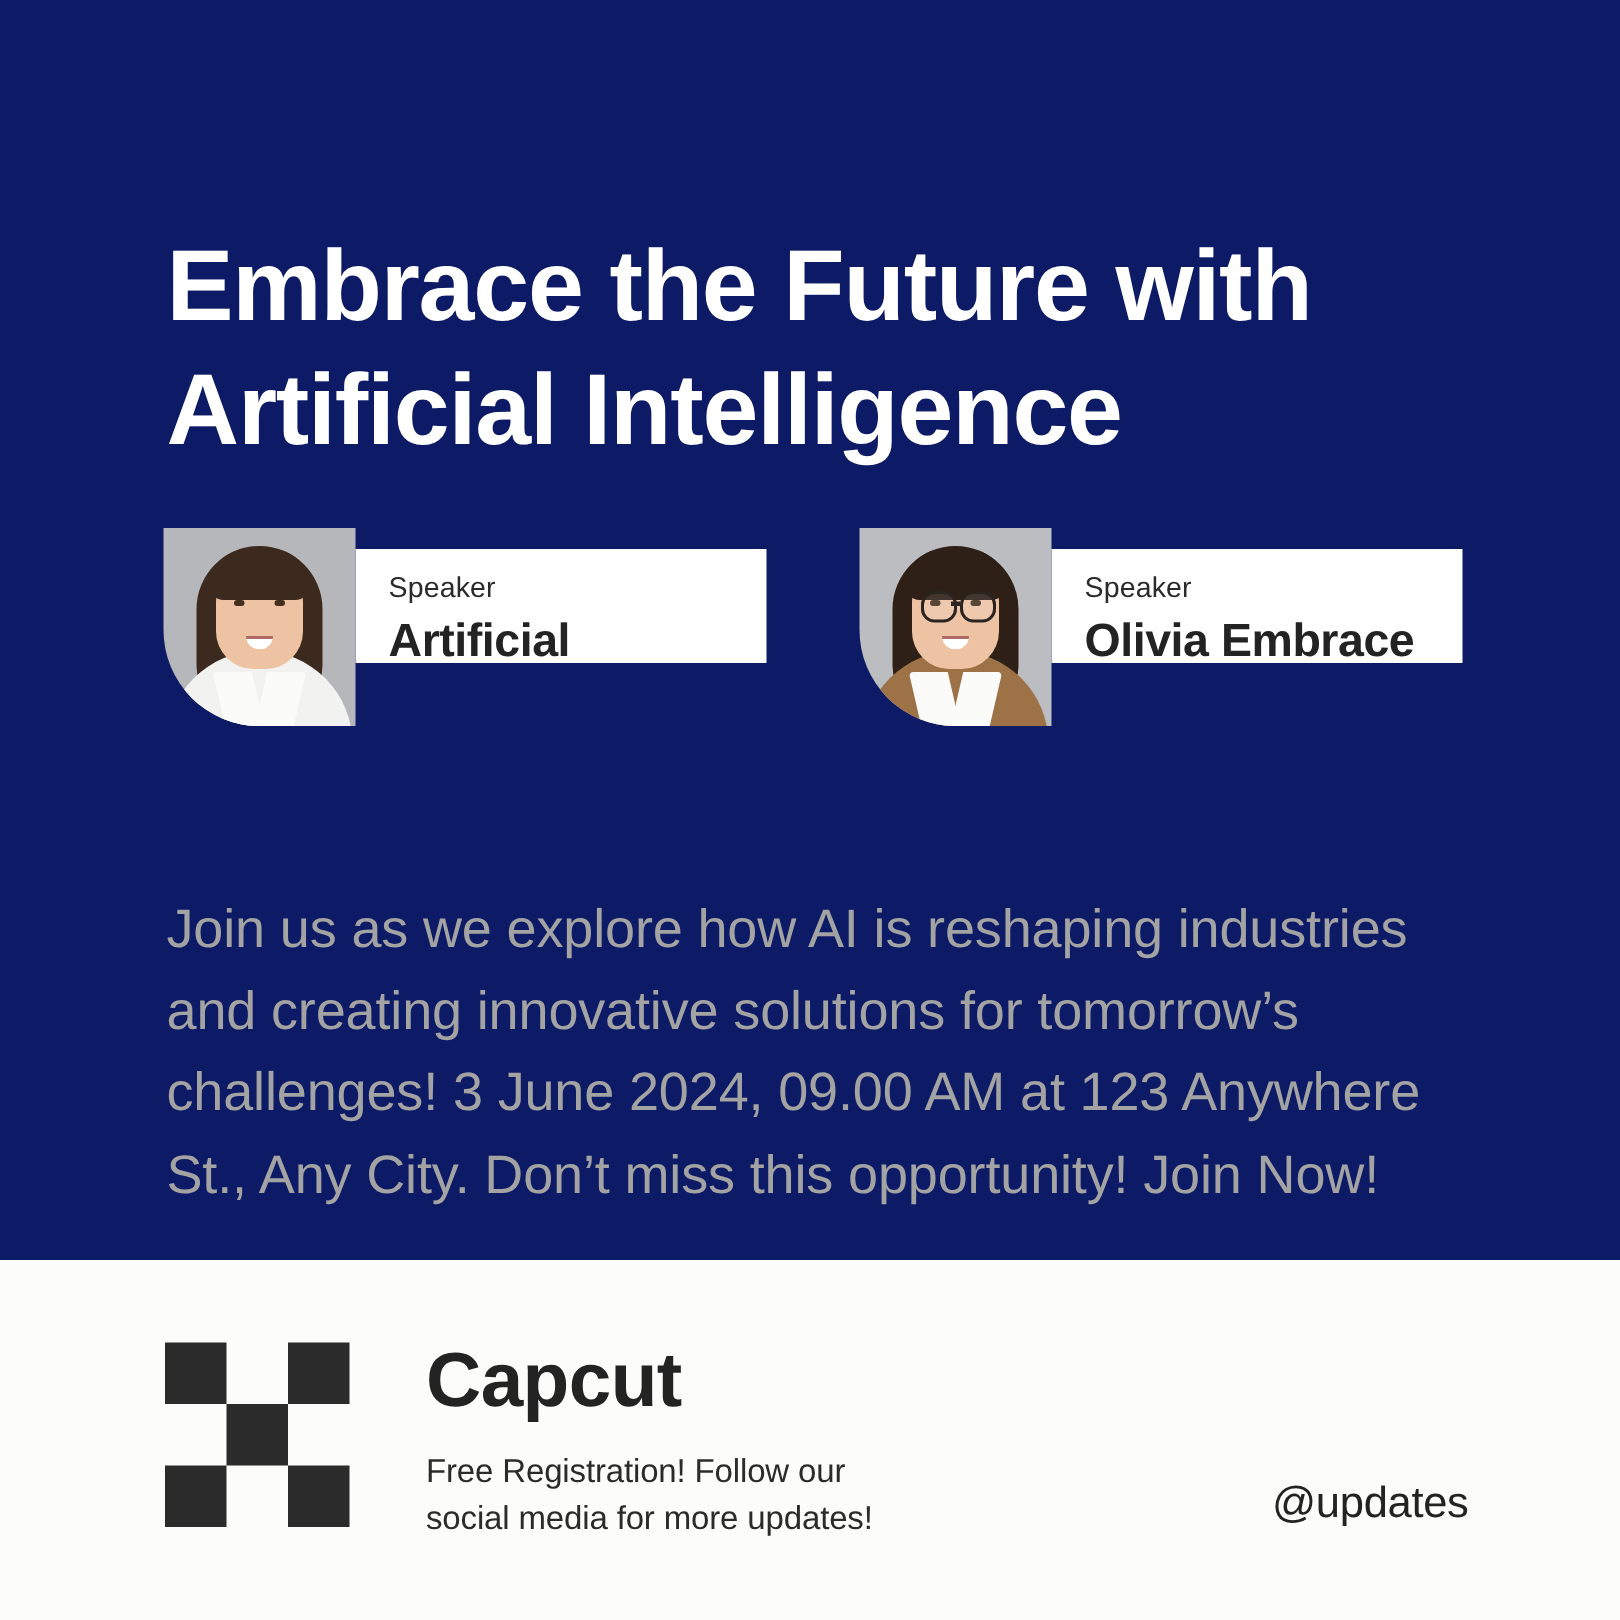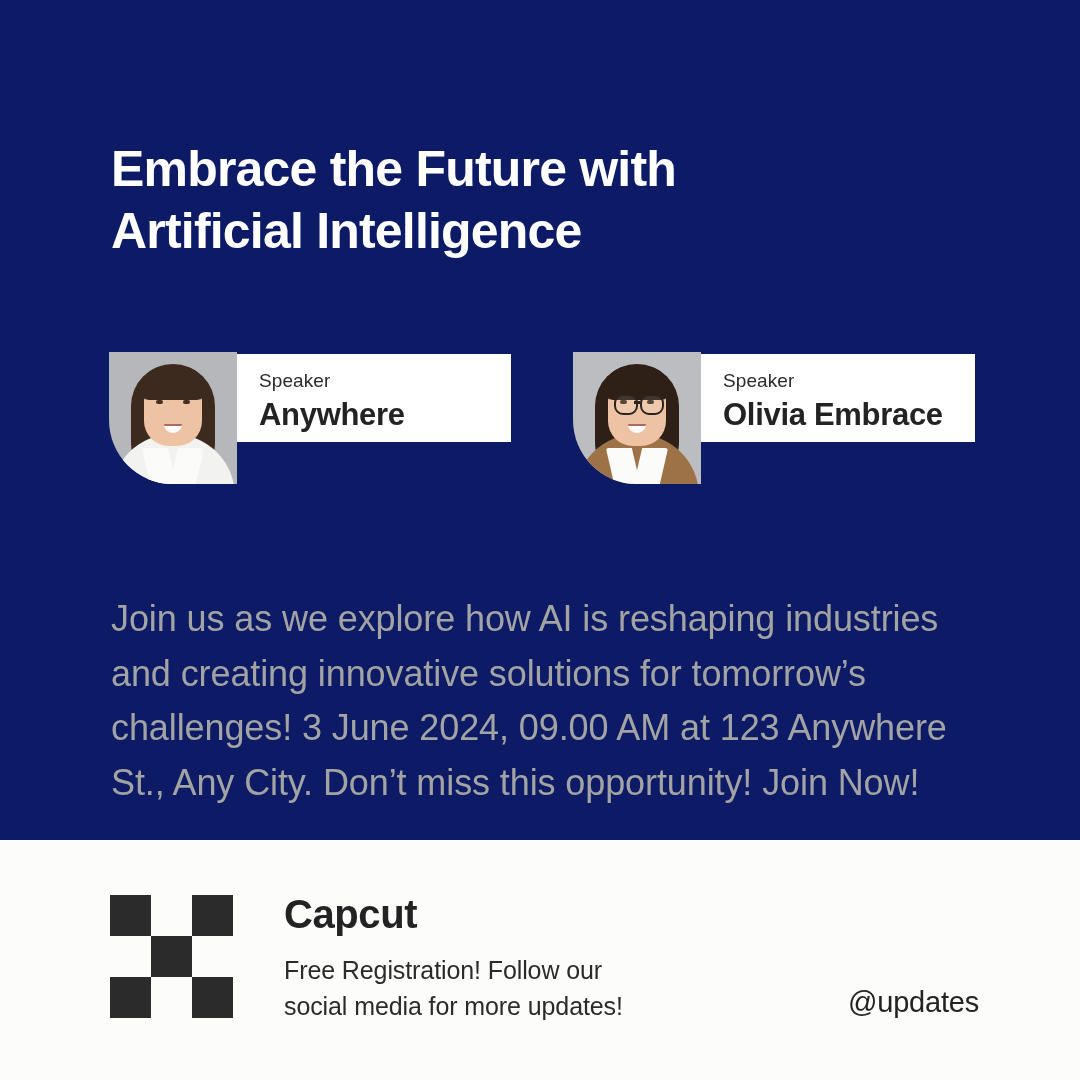--- a/index.html
+++ b/index.html
@@ -22,21 +22,21 @@
     overflow: hidden;
   }
 
   
   .title {
     position: absolute;
     left: 111px;
     top: 104px;
     width: 900px;
     color: #ffffff;
-    font-size: 50px;
+    font-size: 67px;
     font-weight: 700;
     line-height: 1.24;
     letter-spacing: -0.8px;
     white-space: pre-line;
   }
 
   
   .cards {
     position: absolute;
     left: 109px;
@@ -180,23 +180,23 @@
     top: 49px;
     width: 6px;
     height: 2.5px;
     margin-left: -3px;
     background: #2a2320;
   }
 
   .name-panel {
     position: absolute;
     left: 128px;
-    top: 2px;
+    top: 14px;
     width: 274px;
-    height: 88px;
+    height: 76px;
     background: #ffffff;
     z-index: 1;
   }
   .card-2 .name-panel { width: 274px; }
 
   .panel-inner {
     position: absolute;
     left: 22px;
     top: 17px;
     right: 10px;
@@ -254,29 +254,29 @@
   .logo-cell.on { background: #2b2b2b; }
 
   .brand-block {
     position: absolute;
     left: 284px;
     top: 893px;
     width: 470px;
   }
   .brand-name {
     color: #232323;
-    font-size: 40px;
+    font-size: 51px;
     font-weight: 700;
     letter-spacing: -0.4px;
     line-height: 1.05;
     margin-bottom: 18px;
   }
   .brand-tagline {
     color: #2b2b2b;
-    font-size: 25px;
+    font-size: 22px;
     font-weight: 500;
     line-height: 1.42;
     letter-spacing: -0.1px;
     white-space: pre-line;
   }
   .handle {
     position: absolute;
     left: 848px;
     top: 986px;
     color: #232323;
@@ -306,21 +306,21 @@
           <div class="p-face"></div>
           <div class="p-hair-top"></div>
           <div class="p-eye l"></div>
           <div class="p-eye r"></div>
           <div class="p-mouth"></div>
         </div>
       </div>
       <div class="name-panel">
         <div class="panel-inner">
           <div class="speaker-label">Speaker</div>
-          <div class="speaker-name">Anywhere</div>
+          <div class="speaker-name">Artificial</div>
         </div>
       </div>
     </div>
 
     <div class="card card-2">
       <div class="photo photo-2">
         <div class="portrait">
           <div class="p-hair-back dark"></div>
           <div class="p-neck"></div>
           <div class="p-shoulders brown"></div>

